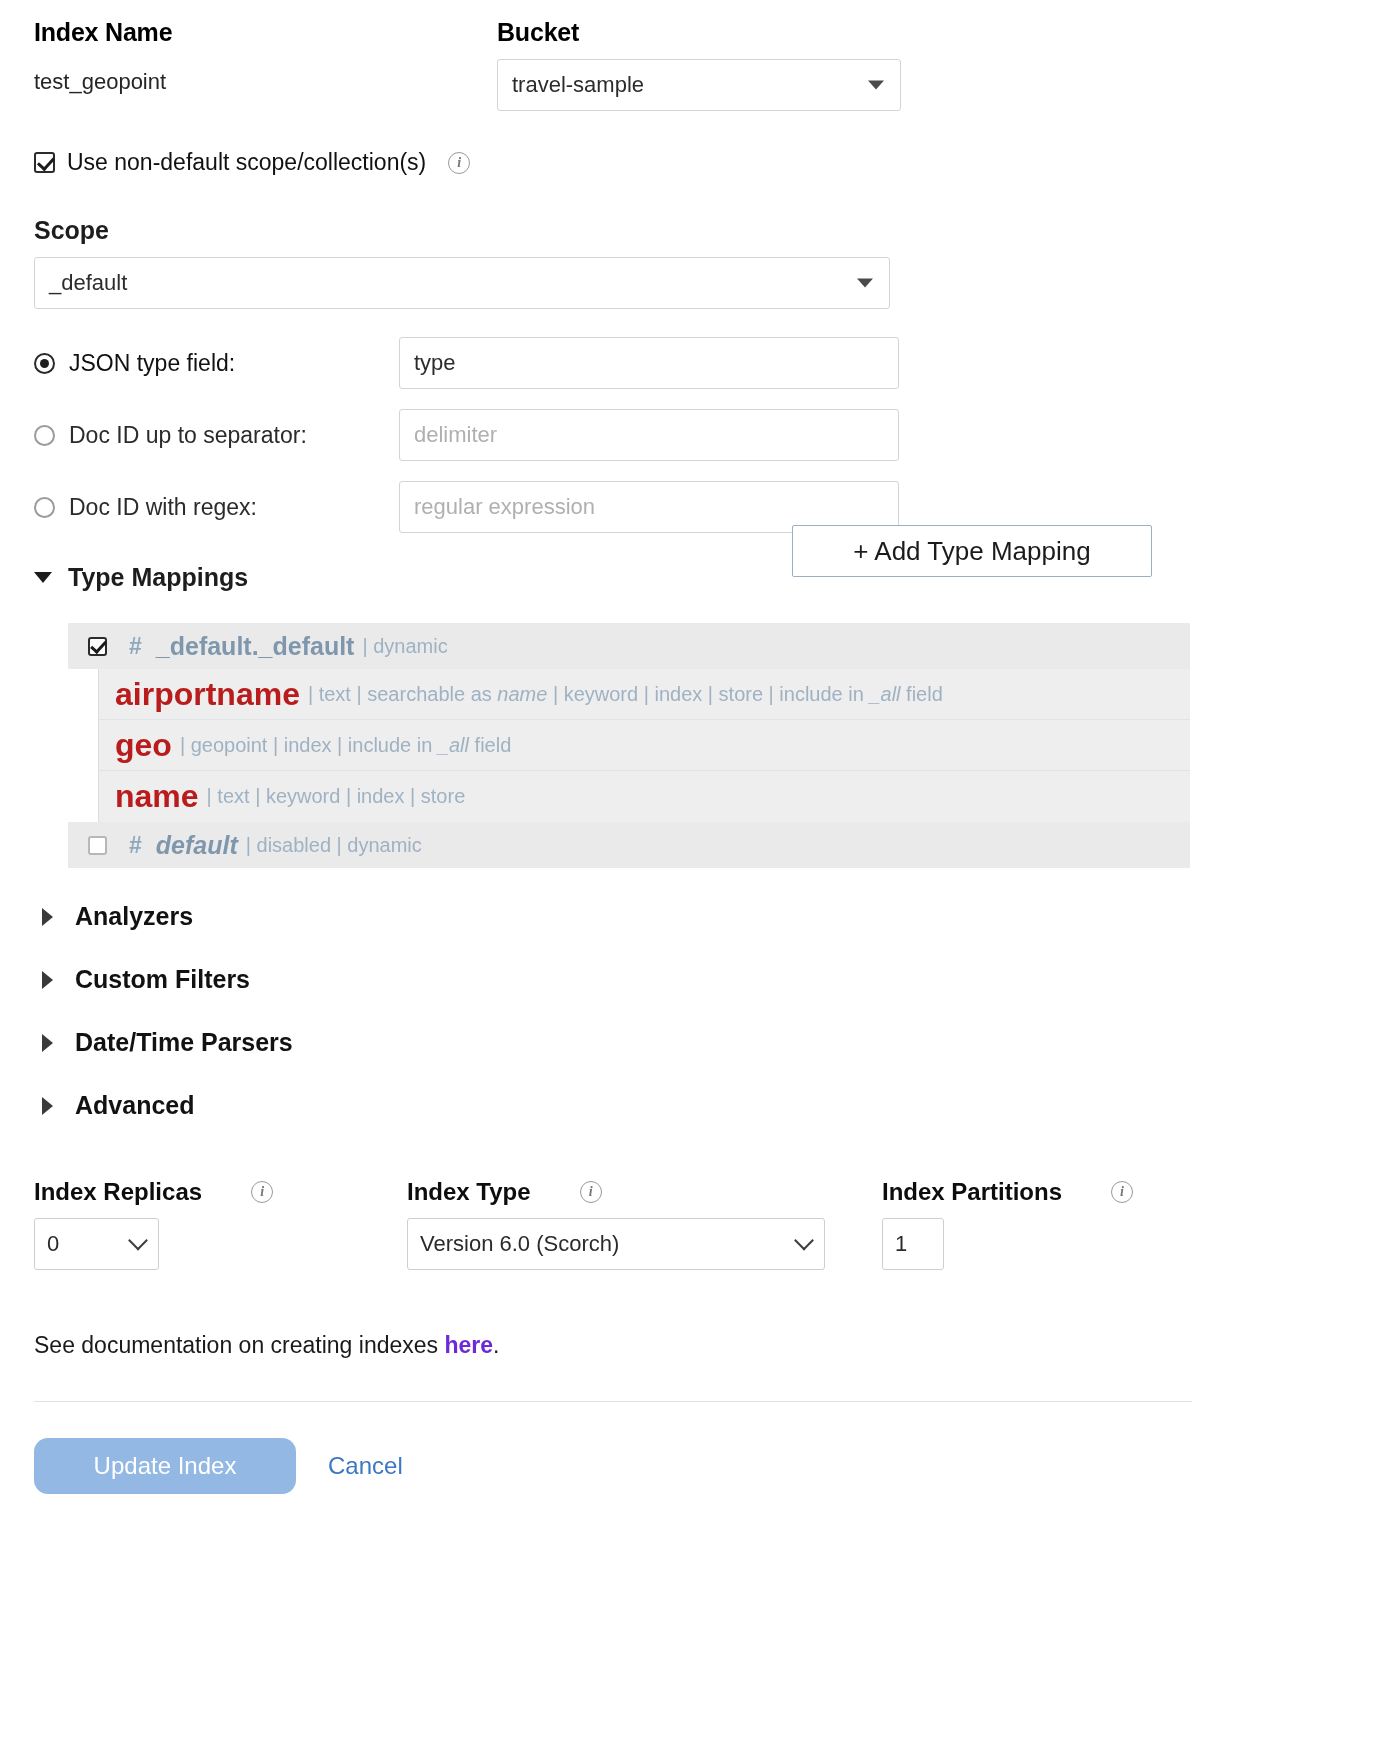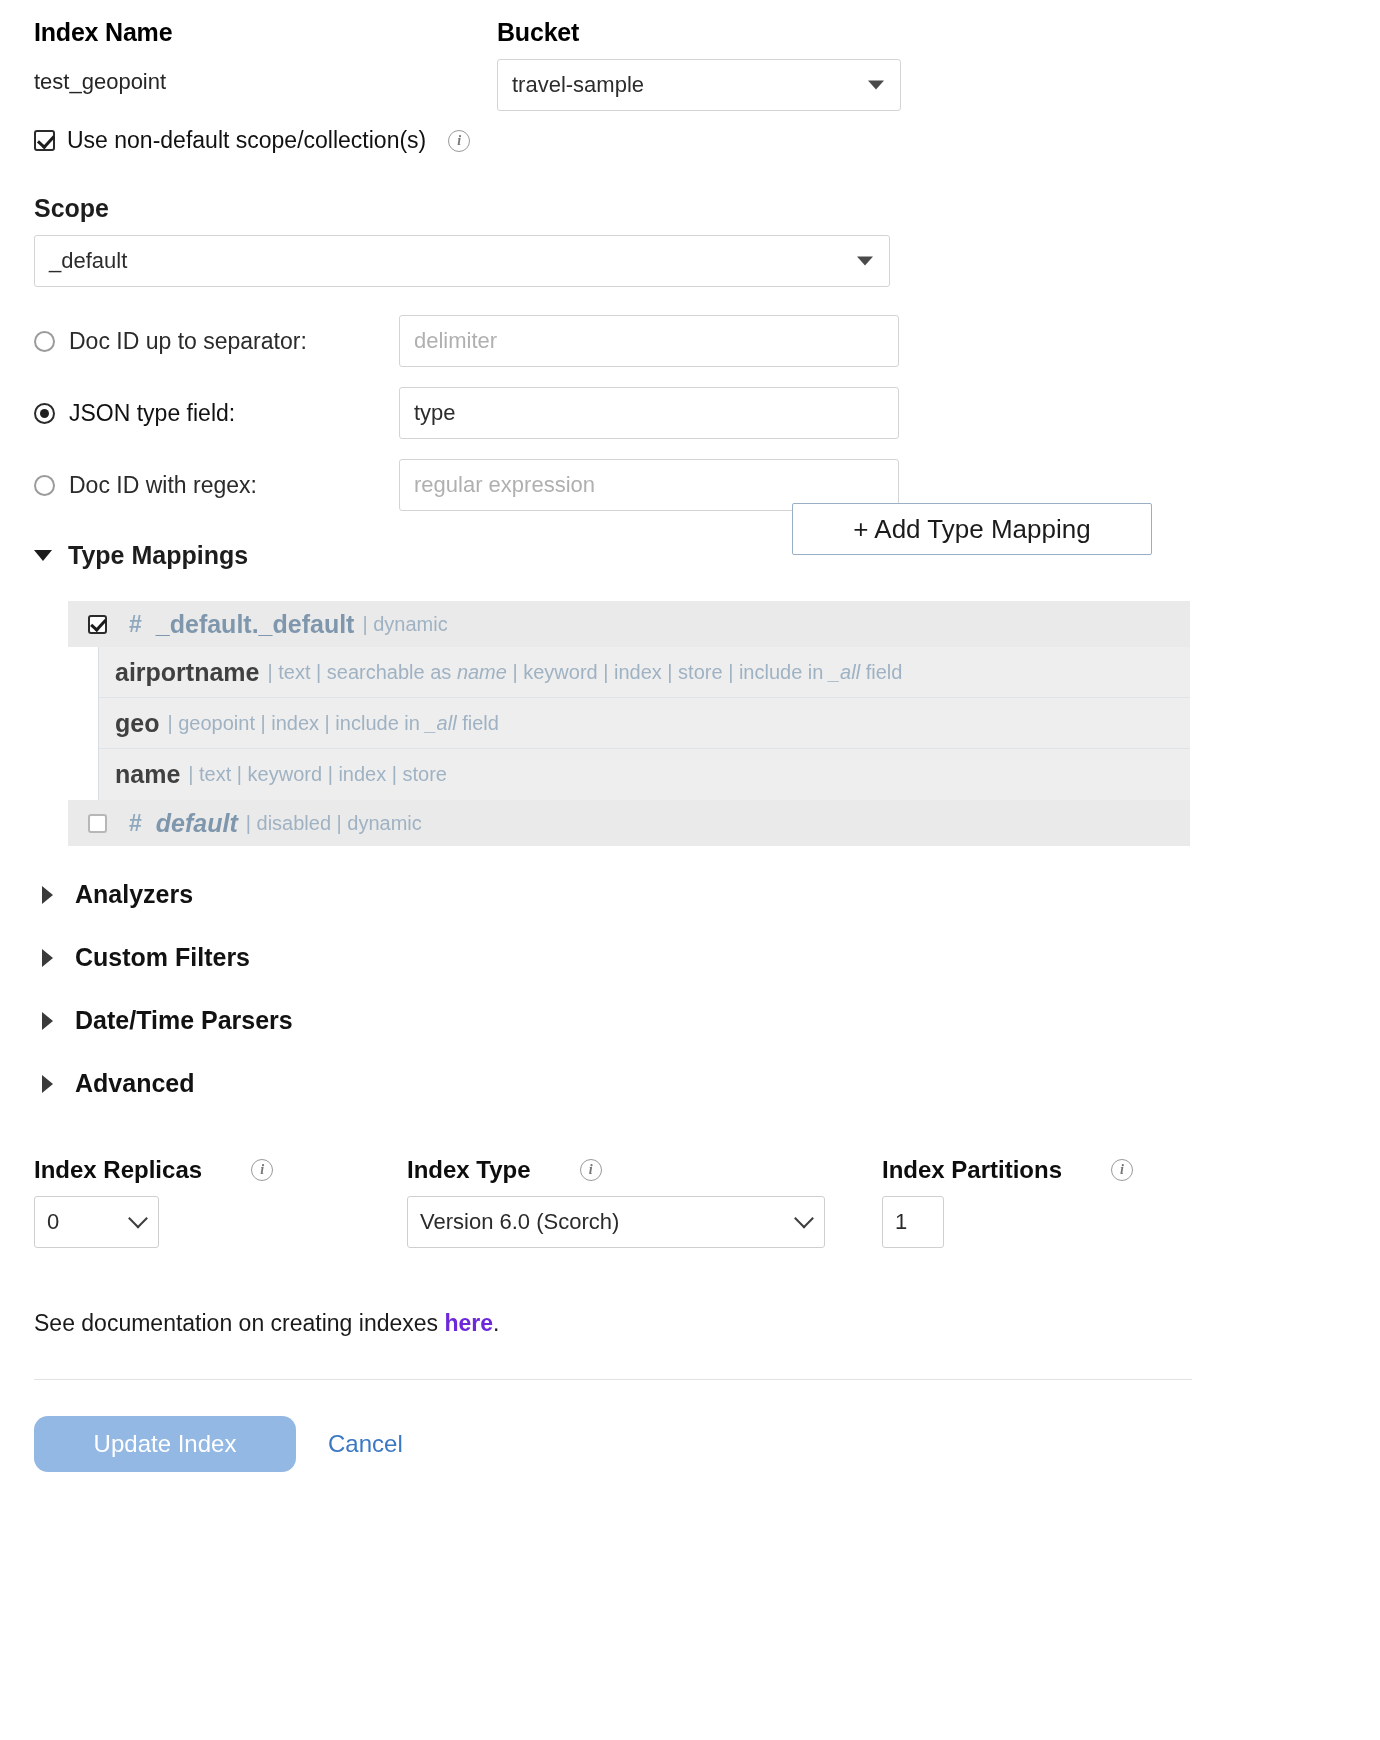--- a/index.html
+++ b/index.html
@@ -69,21 +69,21 @@
     width: 0; height: 0;
     border-left: 8px solid transparent;
     border-right: 8px solid transparent;
     border-top: 9px solid #4a4a4a;
   }
   .sel-bucket { width: 404px; }
   .sel-scope  { width: 856px; }
 
   
   .check-row {
-    margin-top: 16px;
+    margin-top: 38px;
     display: flex;
     align-items: center;
   }
   .cb {
     width: 21px; height: 21px;
     border: 2px solid #2b2b2b;
     border-radius: 3px;
     box-sizing: border-box;
     display: inline-block;
     position: relative;
@@ -263,23 +263,23 @@
     background: #eeeeee;
     height: 51px;
     display: flex;
     align-items: center;
     padding-left: 16px;
     box-sizing: border-box;
     border-bottom: 1px solid #dfe4e9;
   }
   .field-row:last-child { border-bottom: none; }
   .fname {
-    font-size: 25px;
-    font-weight: bold;
-    color: #404040;
+    font-size: 32px;
+    font-weight: bold;
+    color: #b91c1c;
   }
   .fmeta {
     margin-left: 8px;
     font-size: 20px;
     color: #9fb2c3;
   }
   .fmeta i { font-style: italic; }
 
   
   .coll {
@@ -409,30 +409,30 @@
     </div>
 
     <div class="sec-head">Scope</div>
     <div class="select-box sel-scope">
       <span>_default</span>
       <span class="caret"></span>
     </div>
 
     <div class="ti-block">
 
+      <div class="radio-row">
+        <span class="radio sel"></span>
+        <span class="radio-label">JSON type field:</span>
+        <input class="txt-input" type="text" value="type" style="">
+      </div>
+
       <div class="radio-row dim">
         <span class="radio"></span>
         <span class="radio-label">Doc ID up to separator:</span>
         <input class="txt-input" type="text" placeholder="delimiter" style="">
-      </div>
-
-      <div class="radio-row">
-        <span class="radio sel"></span>
-        <span class="radio-label">JSON type field:</span>
-        <input class="txt-input" type="text" value="type" style="">
       </div>
 
       <div class="radio-row dim">
         <span class="radio"></span>
         <span class="radio-label">Doc ID with regex:</span>
         <input class="txt-input" type="text" placeholder="regular expression" style="">
       </div>
     </div>
 
     <div class="tm-bar">

